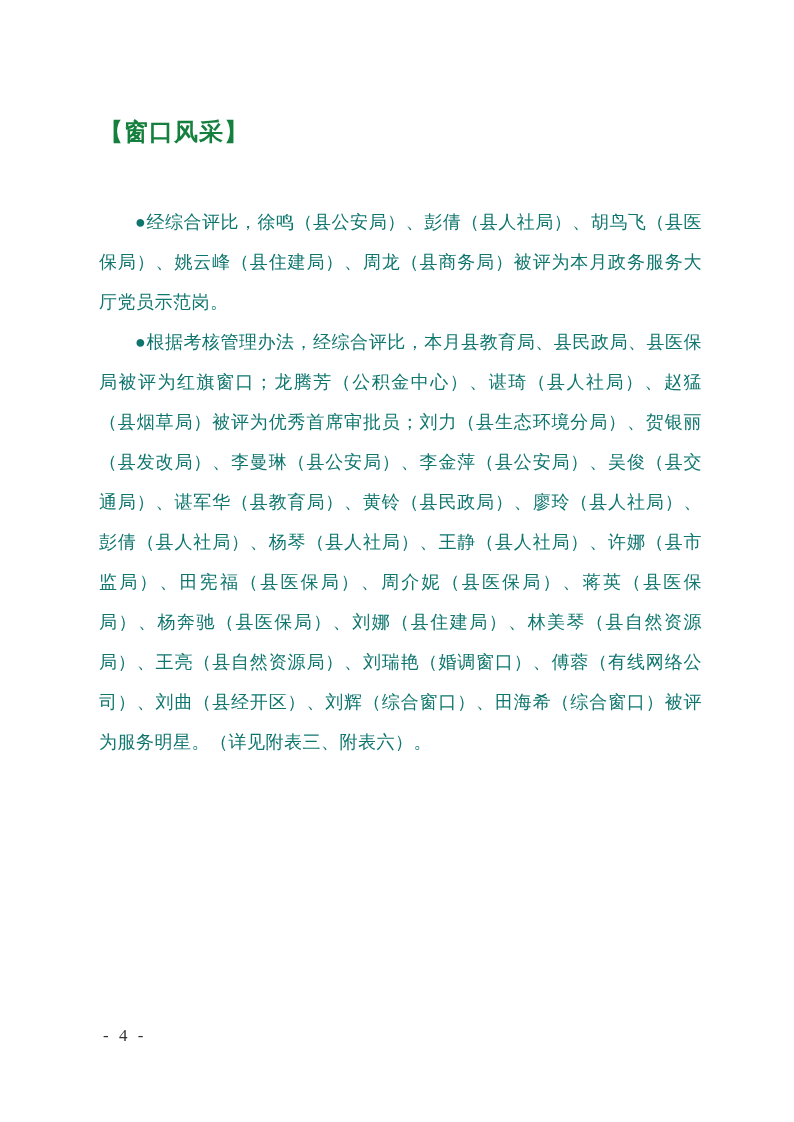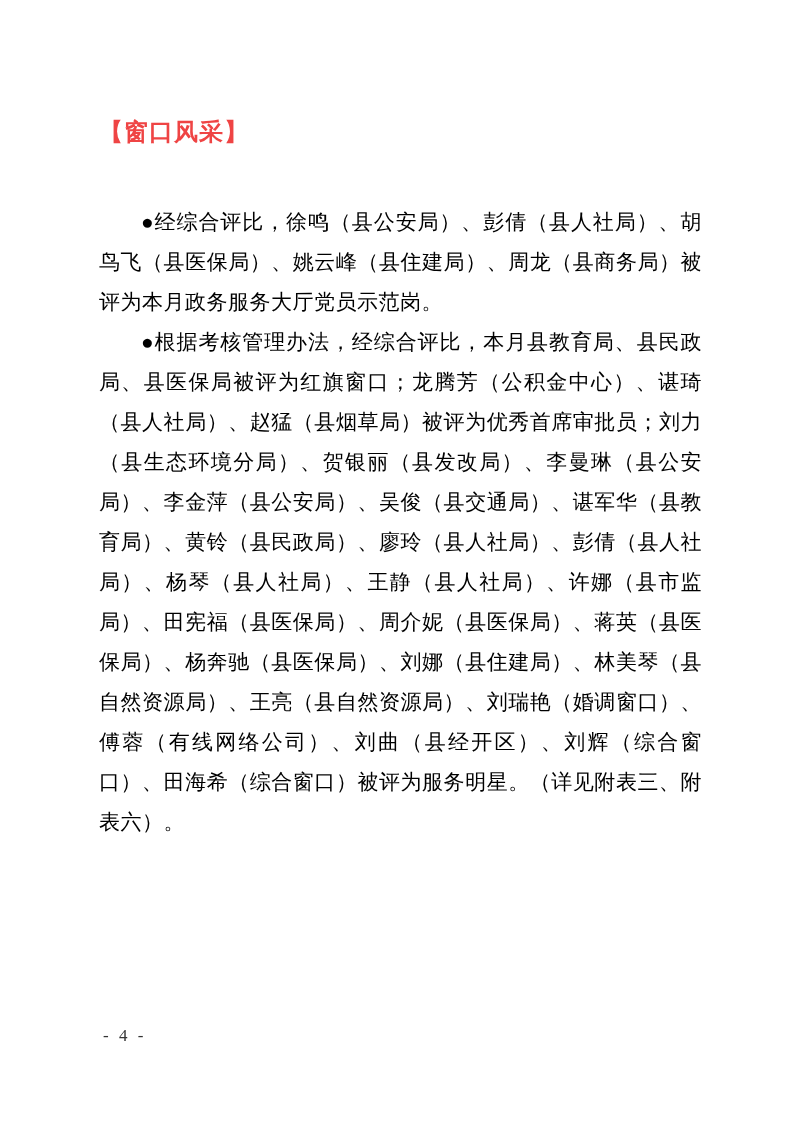--- a/index.html
+++ b/index.html
@@ -20,29 +20,29 @@
     position: absolute;
     left: 99px;
     top: 116px;
     width: 603px;
   }
   .section-title {
     font-family: "Liberation Sans", sans-serif;
     font-weight: bold;
     font-size: 24px;
     line-height: 32px;
-    color: #ef4444;
+    color: #15803d;
     letter-spacing: 1px;
     margin: 0 0 54px 0;
   }
   .paragraph {
     font-family: "Liberation Serif", serif;
-    font-size: 21px;
+    font-size: 18px;
     line-height: 40px;
-    color: #000000;
+    color: #0f766e;
     text-align: justify;
     text-indent: 2em;
     letter-spacing: 0.5px;
     margin: 0;
   }
   .page-number {
     position: absolute;
     left: 103px;
     top: 1026px;
     font-family: "Liberation Serif", serif;

